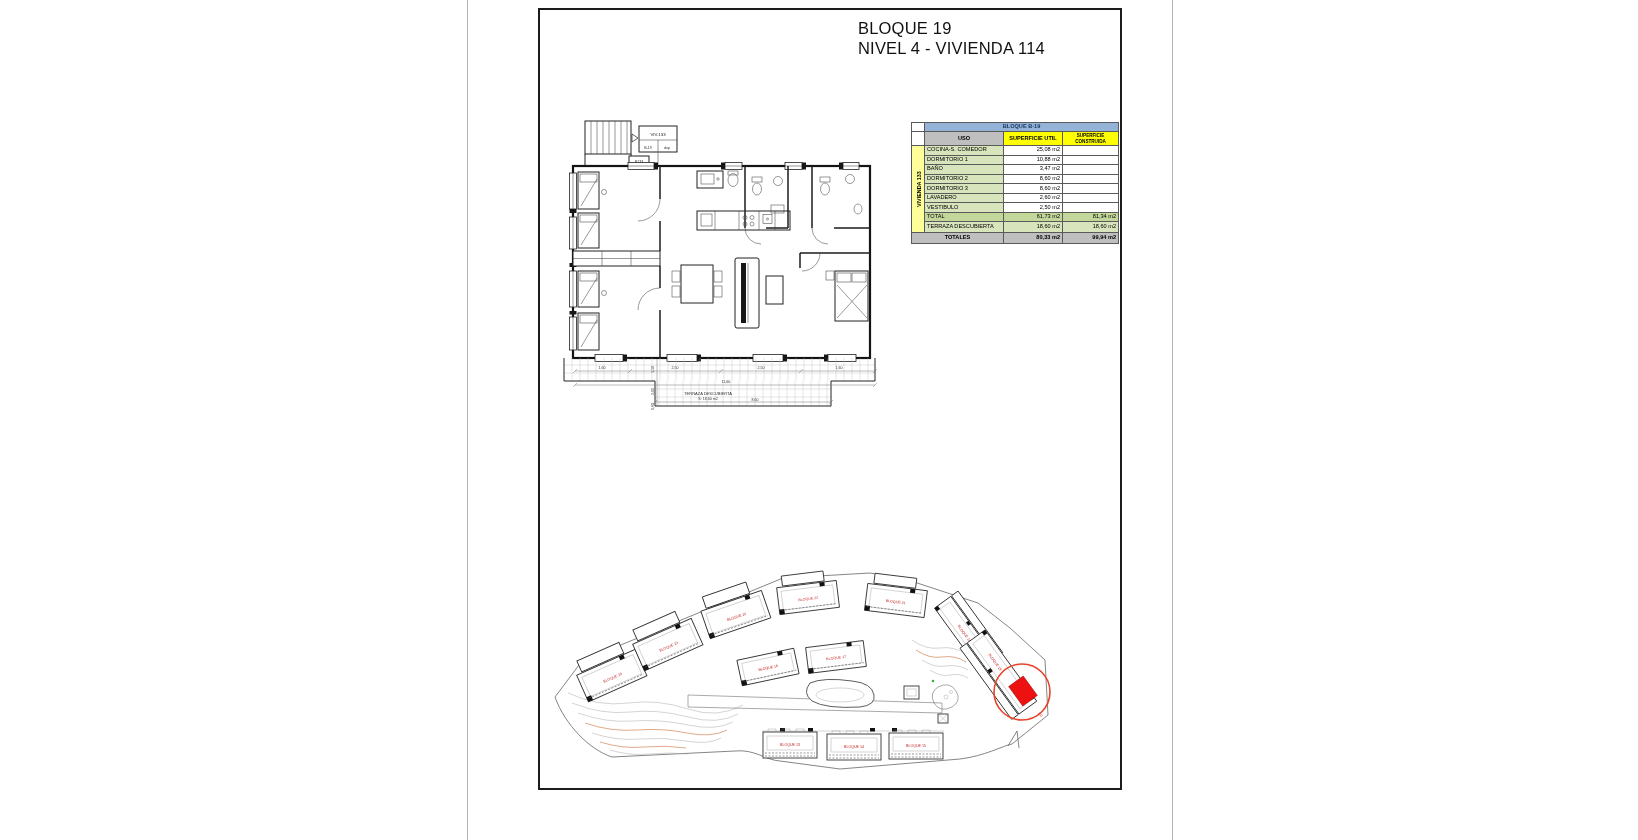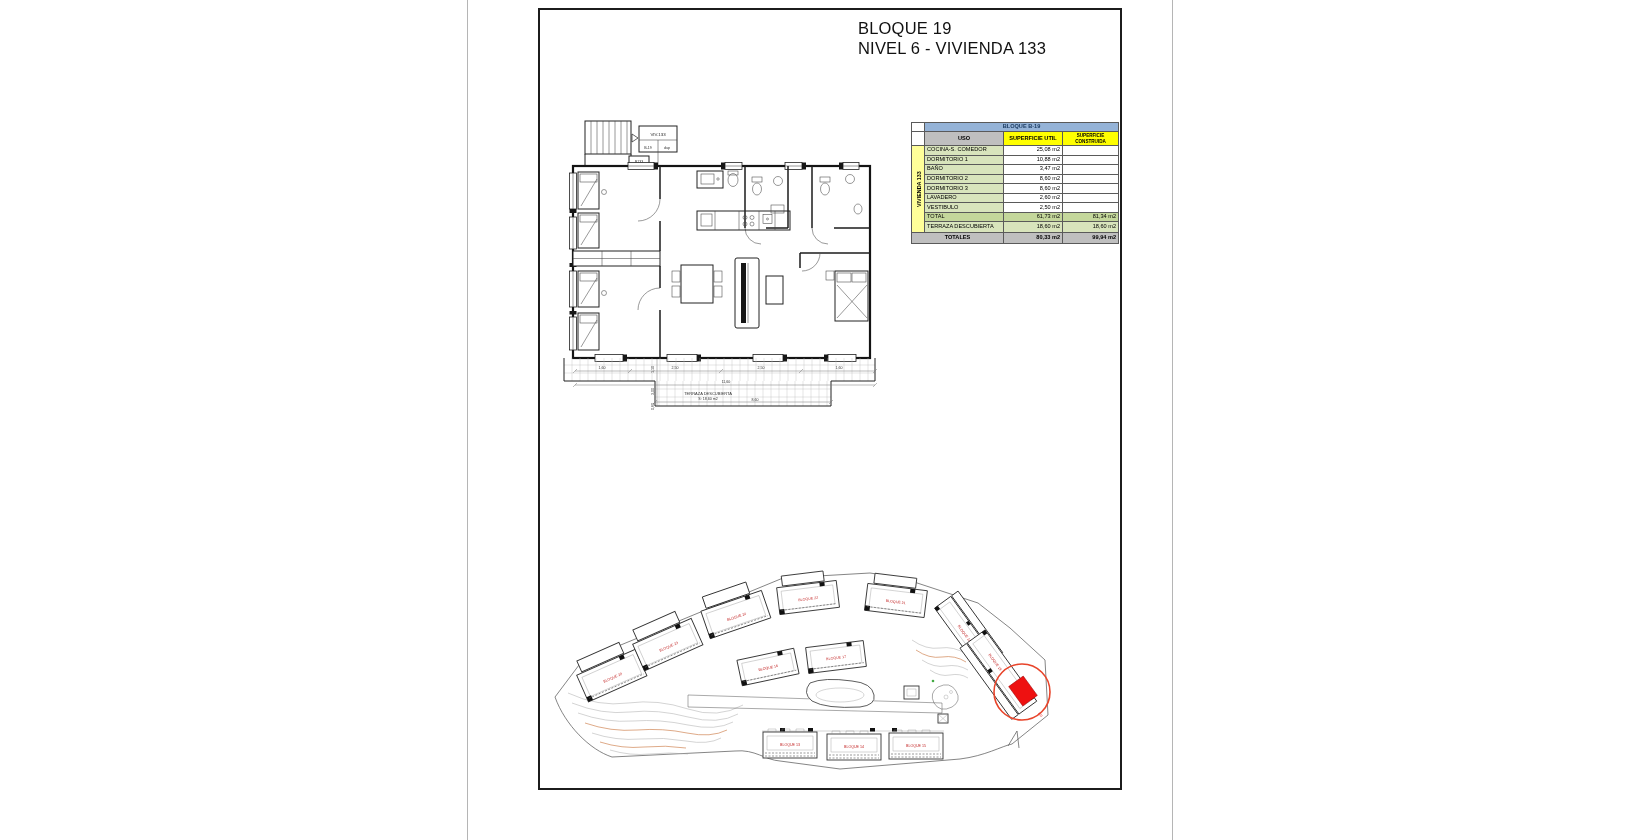--- a/index.html
+++ b/index.html
@@ -58,21 +58,21 @@
 </style>
 </head>
 <body>
 
 <div id="root">
   <div class="page"></div>
   <div class="frame"></div>
 
   <div class="title">
     <div>BLOQUE 19</div>
-    <div>NIVEL 6 - VIVIENDA 133</div>
+    <div>NIVEL 4 - VIVIENDA 114</div>
   </div>
 
   <svg style="left:545px;top:113px;" width="332" height="302" viewBox="0 0 332 302">
 
     <g>
       <rect x="40" y="8" width="46" height="33" class="w1"></rect>
       <line x1="46" y1="8" x2="46" y2="41" class="thin"></line>
         <line x1="52" y1="8" x2="52" y2="41" class="thin"></line>
       <line x1="58" y1="8" x2="58" y2="41" class="thin"></line>
         <line x1="64" y1="8" x2="64" y2="41" class="thin"></line>

